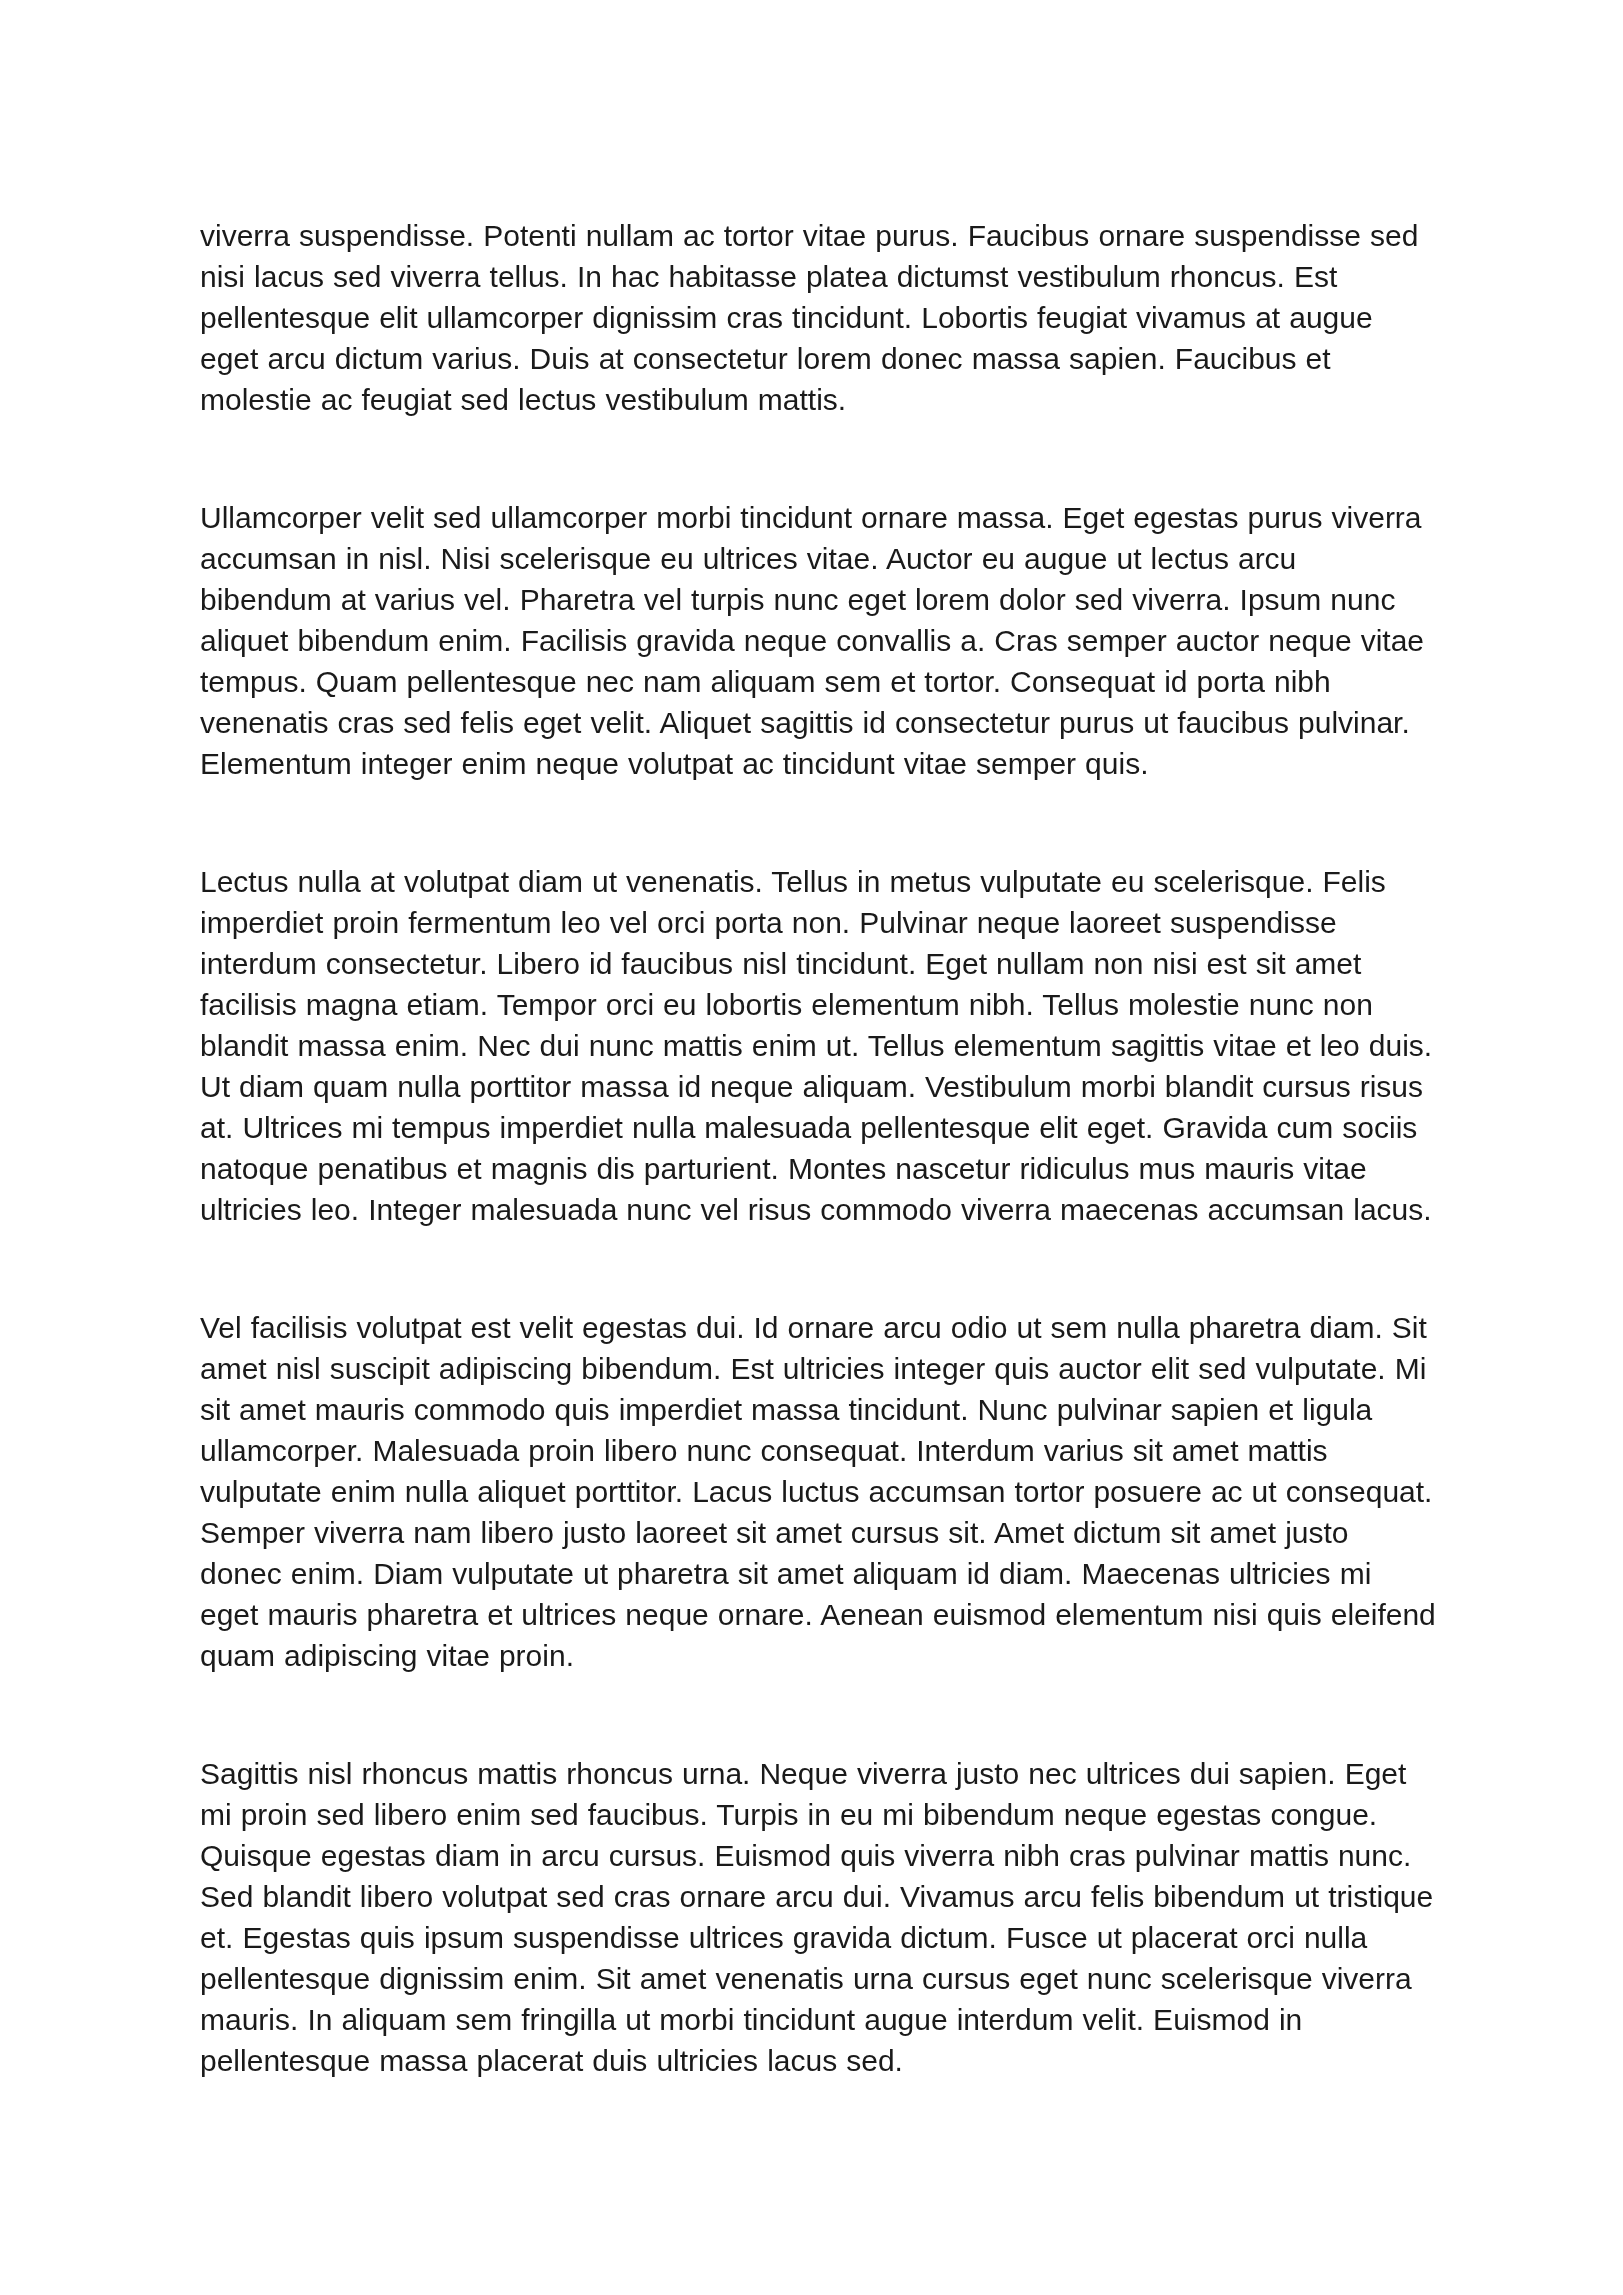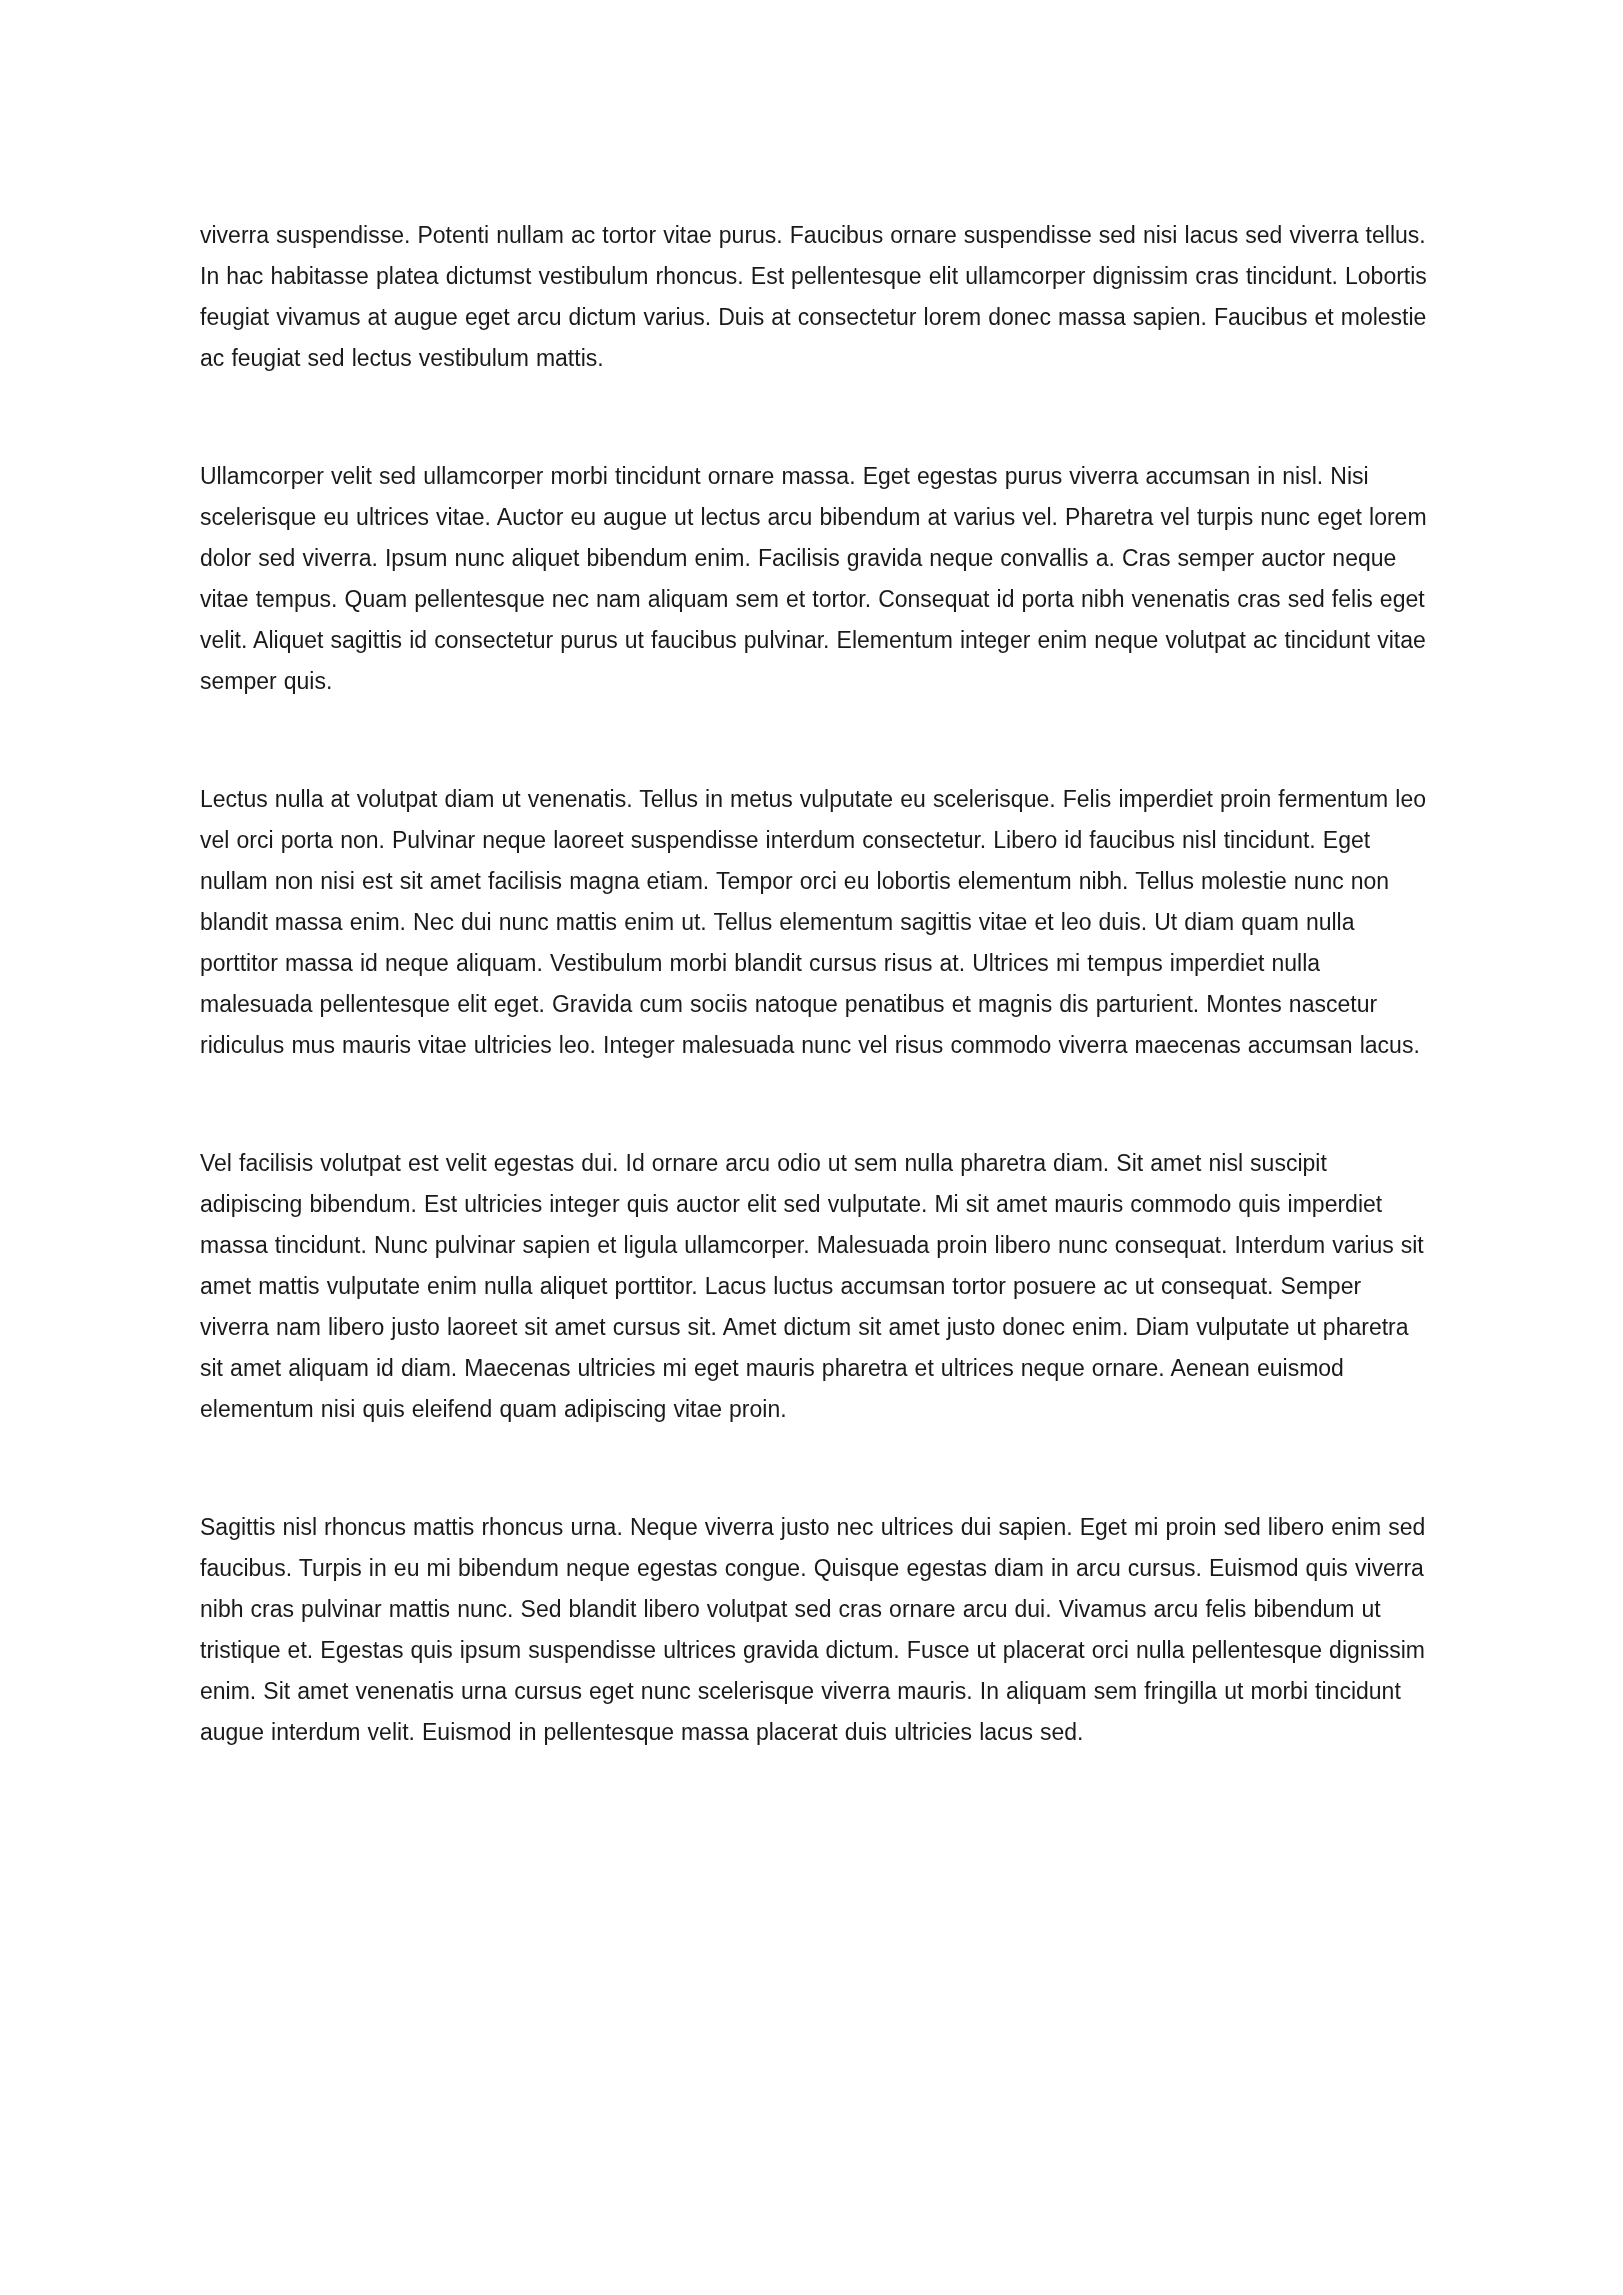--- a/index.html
+++ b/index.html
@@ -12,21 +12,21 @@
     width: 1623px;
     height: 2295px;
     background: #ffffff;
     box-sizing: border-box;
     padding: 215px 187px 196px 200px;
     font-family: "Liberation Sans", "DejaVu Sans", sans-serif;
     color: #1a1a1a;
   }
   .doc-paragraph {
     margin: 0 0 77px 0;
-    font-size: 23px;
+    font-size: 30px;
     line-height: 41px;
     font-weight: 400;
     letter-spacing: 0px;
     text-align: left;
     word-spacing: 0.7px;
   }
   .doc-paragraph:last-child {
     margin-bottom: 0;
   }
 </style>

